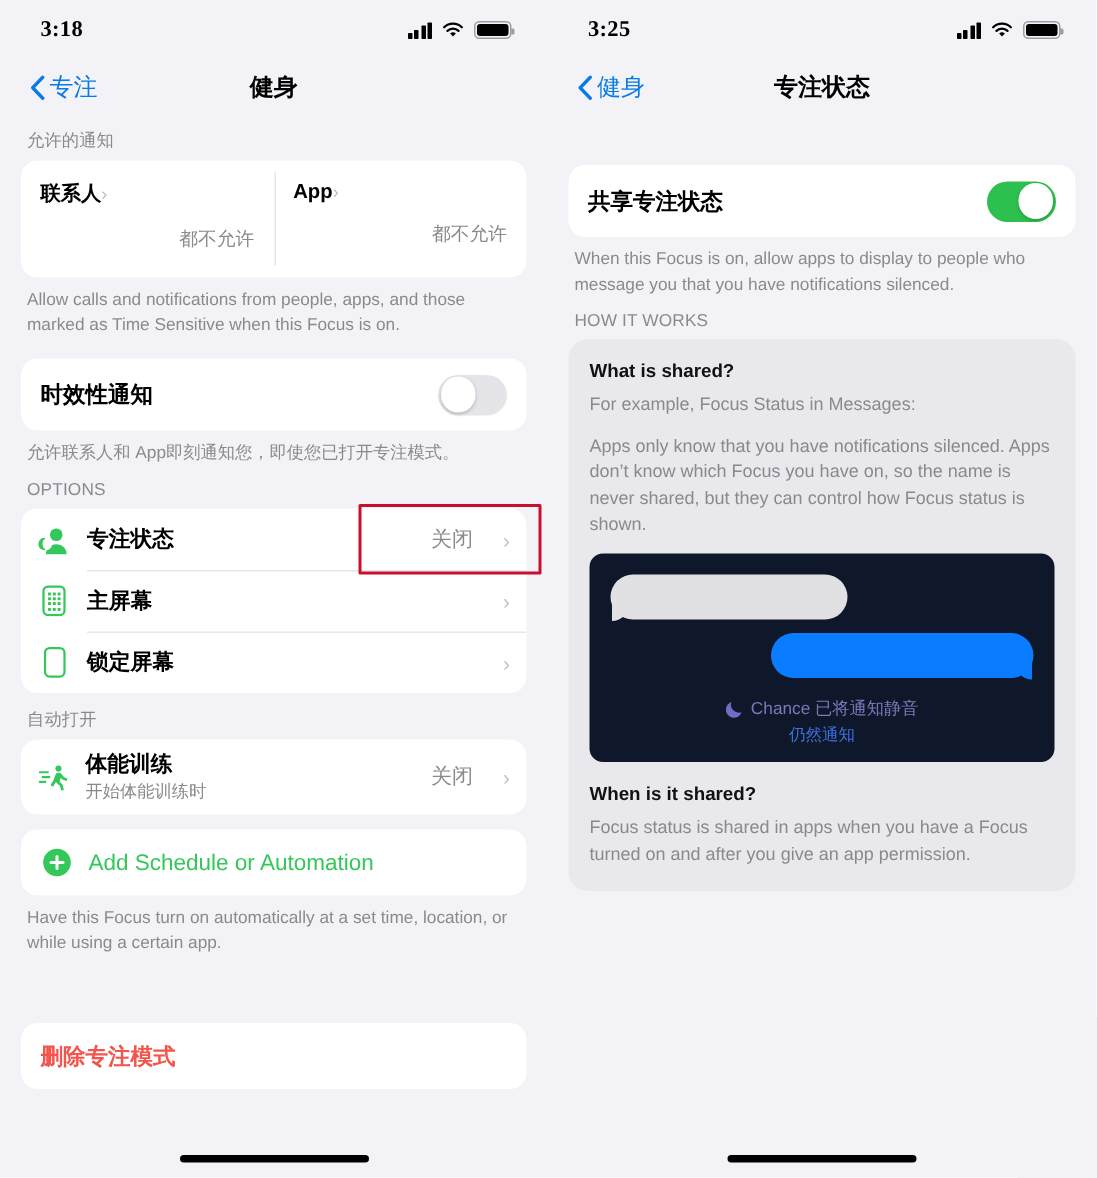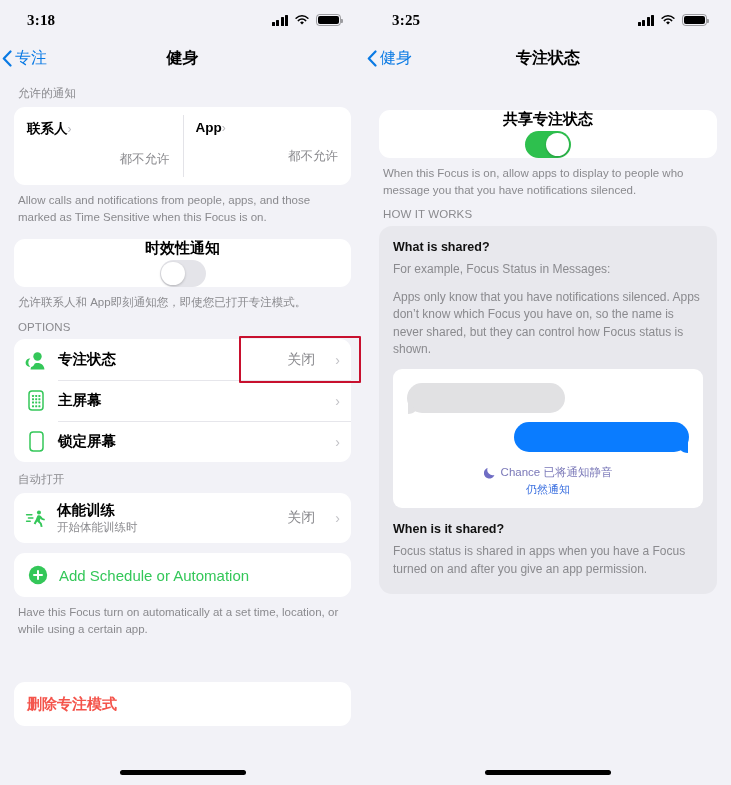--- a/index.html
+++ b/index.html
@@ -43,21 +43,21 @@
     content: ""; position: absolute; right: -3px; top: 3.6px;
     width: 1.8px; height: 4px; background: rgba(0,0,0,.35);
     border-radius: 0 1px 1px 0;
   }
   .batt span { display: block; height: 100%; width: 100%; background: #000; border-radius: 2px; }
 
   
   .navbar {
     height: 36px; position: relative;
     display: flex; align-items: center;
-    padding: 0 2px;
+    padding: 0 20px;
   }
   .nav-back {
     display: flex; align-items: center; gap: 3px;
     color: #0a7ae4; font-size: 16px; cursor: pointer;
   }
   .nav-back svg { display: block; }
   .nav-title {
     position: absolute; left: 0; right: 0; text-align: center;
     font-size: 16px; font-weight: bold; color: #000;
     pointer-events: none;
@@ -83,21 +83,21 @@
     width: 1px; background: #e3e3e8;
   }
   .col-title { font-size: 13.5px; font-weight: bold; color: #000;
     display: flex; align-items: center; gap: 0; text-align: center; }
   .col-title .chev { color: #b9b9be; font-size: 12px; font-weight: normal; }
   .col-sub { font-size: 12.5px; color: #8a8a8e; margin-top: 13px; text-align: right; }
 
   
   .row-toggle {
     height: 48px; display: flex; align-items: center;
-    justify-content: space-between; padding: 0 13px; flex-direction: column;
+    justify-content: space-between; padding: 0 13px;
   }
   .row-label { font-size: 15px; font-weight: bold; color: #000; }
   .toggle {
     width: 46px; height: 27px; border-radius: 14px;
     background: #e4e4e9; position: relative; flex: none; cursor: pointer;
   }
   .toggle .knob {
     position: absolute; top: 1.6px; left: 1.6px;
     width: 23.5px; height: 23.5px; border-radius: 50%;
     background: #fff; box-shadow: 0 1px 2.5px rgba(0,0,0,.22);
@@ -151,21 +151,21 @@
     width: 126px; height: 5px; border-radius: 3px; background: #000;
   }
   .info-card {
     background: #e8e8ed; border-radius: 13px;
     padding: 14px 14px 16px 14px;
   }
   .info-h { font-size: 12.5px; font-weight: bold; color: #111; margin-bottom: 7px; }
   .info-p { font-size: 12px; color: #8a8a8e; line-height: 1.45; }
   .info-p + .info-p { margin-top: 10px; }
   .msg-card {
-    background: #ffffff; border-radius: 9px;
+    background: #0f172a; border-radius: 9px;
     margin-top: 11px; padding: 14px 14px 11px 14px;
   }
   .bub {
     height: 30px; border-radius: 16px; position: relative;
   }
   .bub.gray { width: 56%; background: #e1e1e3; }
   .bub.blue { width: 62%; background: #0a7cff; margin-left: auto; margin-top: 9px; }
   .bub.gray::after {
     content: ""; position: absolute; left: 1px; bottom: -1px;
     width: 11px; height: 12px; background: #e1e1e3;

